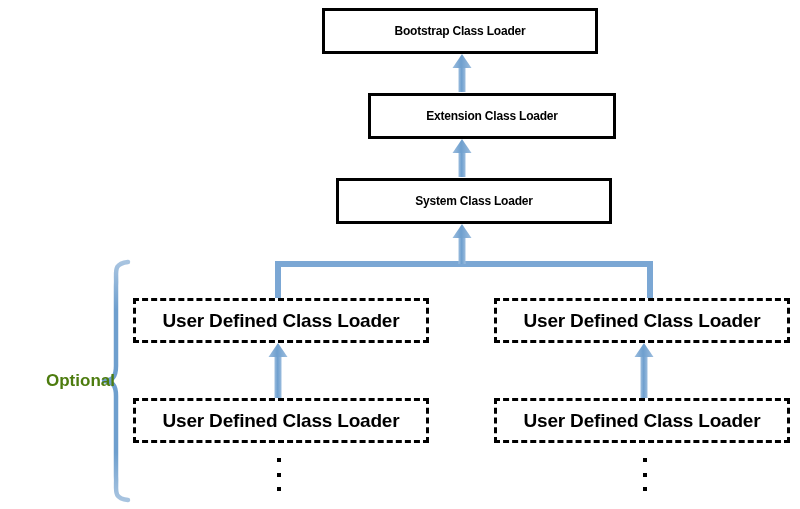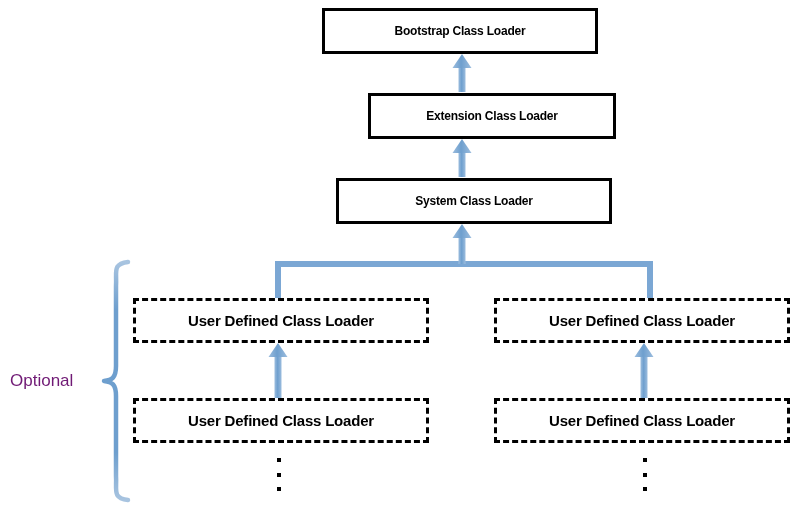--- a/index.html
+++ b/index.html
@@ -35,29 +35,30 @@
     font-weight: bold;
     letter-spacing: -0.2px;
     z-index: 3;
   }
   .node-box.solid {
     border: 3px solid #000000;
     font-size: 12px;
   }
   .node-box.dashed {
     border: 3px dashed #000000;
-    font-size: 15px;
+    font-size: 19px;
   }
   .optional-label {
     position: absolute;
-    color: #701a75;
-    font-weight: normal;
+    color: #4d7c0f;
+    font-weight: bold;
     font-size: 17px;
     white-space: nowrap;
     z-index: 3;
+    margin-left: 36px;
   }
   .ellipsis-dots {
     position: absolute;
     display: flex;
     flex-direction: column;
     align-items: center;
     justify-content: space-between;
     z-index: 3;
   }
   .ellipsis-dots .dot {

